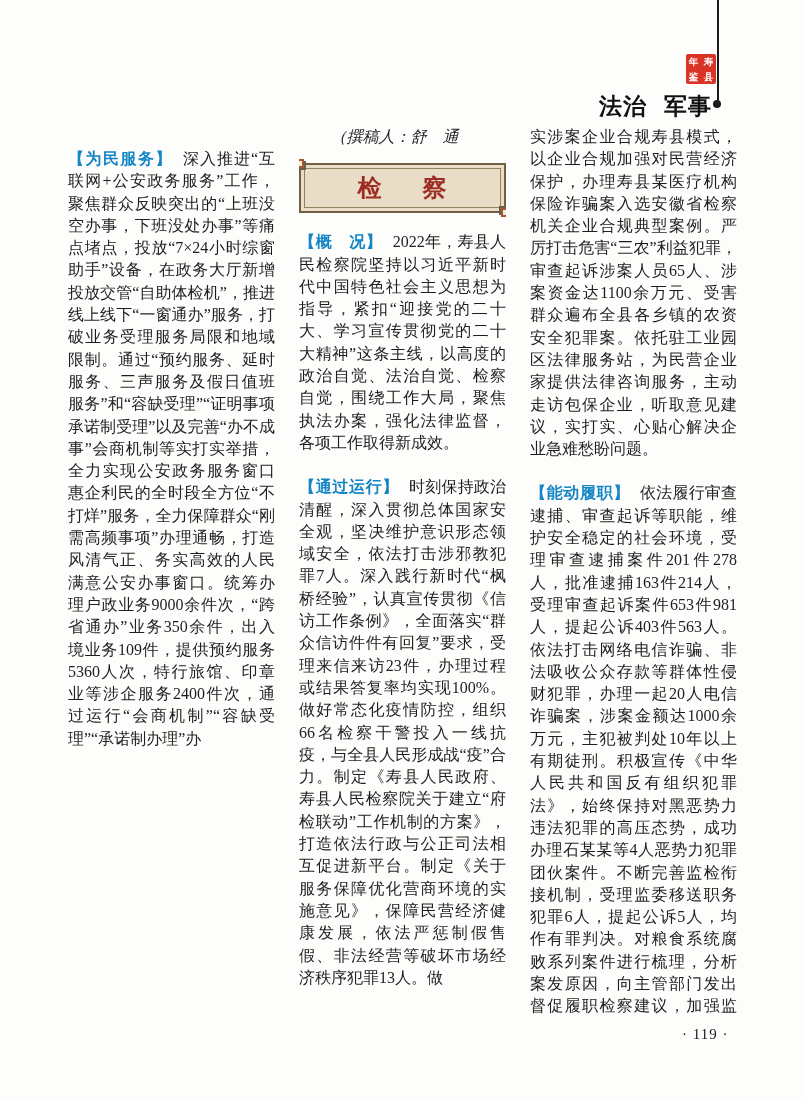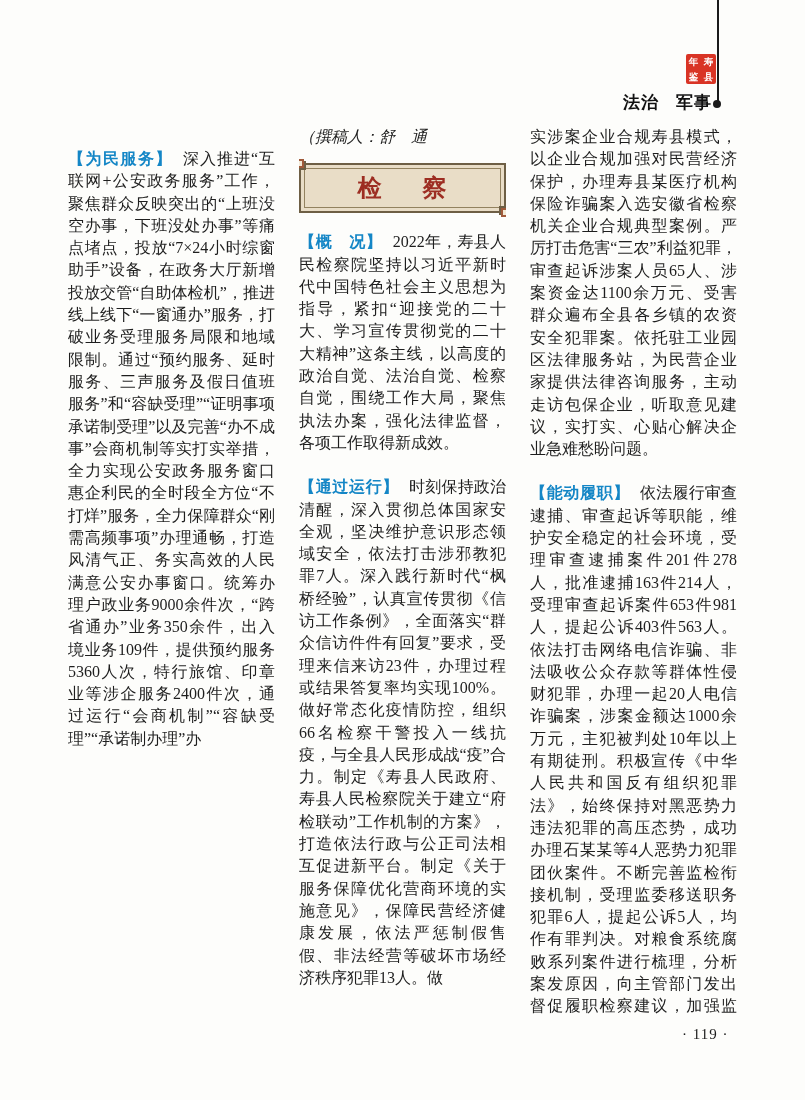--- a/index.html
+++ b/index.html
@@ -18,35 +18,35 @@
     background:var(--seal-red,#d93425); color:#fff; border-radius:2px;
     display:grid; grid-template-columns:1fr 1fr; align-items:center;
     font-size:10px; line-height:13px; text-align:center; font-weight:bold;
     font-family:"Liberation Sans","DejaVu Sans",sans-serif;
   }
   .seal span { display:block; transform:scale(.95); }
   .running-head {
     position:absolute; left:0; top:91px; width:712px;
     display:flex; justify-content:flex-end; gap:17px;
     font-family:"Liberation Sans","DejaVu Sans",sans-serif;
-    font-weight:bold; font-size:17px; color:#111; letter-spacing:1px;
+    font-weight:bold; font-size:23px; color:#111; letter-spacing:1px;
   }
 
   
   .columns { position:absolute; left:68px; top:126px; width:669px; height:892px; display:flex; gap:24px; }
   .col { width:207px; overflow:hidden; font-size:16px; line-height:22.3px;
          text-align:justify; text-justify:inter-character; }
   .body-para { margin:0; }
   .sec { margin-top:22px; }
   .sec-label {
     color:var(--label-blue,#1486c6);
     font-family:"Liberation Sans","DejaVu Sans",sans-serif;
     font-weight:bold; margin-right:10px; letter-spacing:.5px;margin-top:35px;
   }
-  .attrib { text-align:left; font-style:italic; font-family:"Liberation Serif","DejaVu Serif",serif; }
+  .attrib { text-align:center; font-style:italic; font-family:"Liberation Serif","DejaVu Serif",serif; }
   .attrib .l1 { padding-right:16px; }
 
   
   .jc-box {
     position:relative; margin:15px 0 18px; height:50px; box-sizing:border-box;
     background:var(--box-bg,#e9ddc7); border:2px solid var(--box-border,#6e5f45);
     display:flex; align-items:center; justify-content:center;
   }
   .jc-box .inner { position:absolute; inset:3px; border:1px solid #93825f; pointer-events:none; }
   .orn { position:absolute; width:9px; height:9px; background:#f3ead7; border:2px solid #a05a3a; box-sizing:border-box; }

